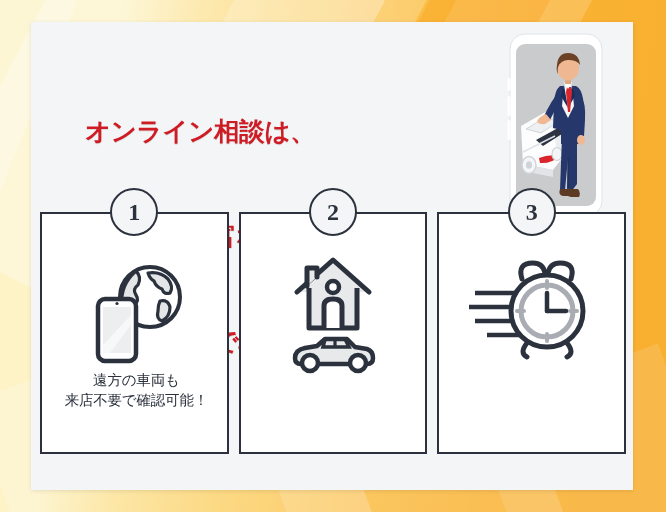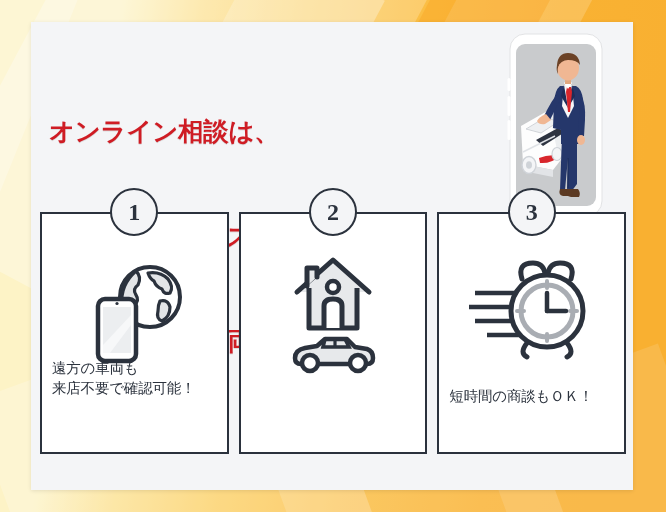--- a/index.html
+++ b/index.html
@@ -102,20 +102,21 @@
     color: #cf1c24;
     font-weight: bold;
     font-size: 25.5px;
     line-height: 35px;
     letter-spacing: -0.3px;
     white-space: pre;
     text-shadow: 0 1px 0 rgba(0,0,0,0.10);
   }
   #headline .hl {
     display: block;
+    margin-left: 36px;
   }
 
   
   #phone-mockup {
     position: absolute;
     left: 474px;
     top: 10px;
     width: 105px;
     height: 185px;
   }
@@ -173,21 +174,22 @@
     right: 6px;
     bottom: 46px;
     color: #2b323d;
     font-size: 14.5px;
     line-height: 19.5px;
     font-weight: normal;
     white-space: pre-line;
     letter-spacing: -0.2px;
   }
   .card-caption.two-line {
-    bottom: 54px;
+    bottom: 42px;
+    text-align: center;
   }
 </style>
 </head>
 <body>
 
 <div id="banner">
 
   <div class="bg-base"></div>
   <div class="bg-band bg-b1"></div>
   <div class="bg-band bg-b2"></div>
@@ -351,18 +353,17 @@
               <line x1="80" y1="26" x2="80" y2="33"></line>
               <line x1="80" y1="79" x2="80" y2="86"></line>
               <line x1="50" y1="56" x2="57" y2="56"></line>
               <line x1="103" y1="56" x2="110" y2="56"></line>
             </g>
 
             <path d="M80 56 L80 38" stroke="#2b323d" stroke-width="4.5" stroke-linecap="round"></path>
             <path d="M80 56 L99 56" stroke="#2b323d" stroke-width="4.5" stroke-linecap="round"></path>
           </svg>
         </div>
-        <div class="card-caption">短時間の商談もＯＫ！</div>
       </div>
 
     </div>
   </div>
 </div>
 
 </body></html>

